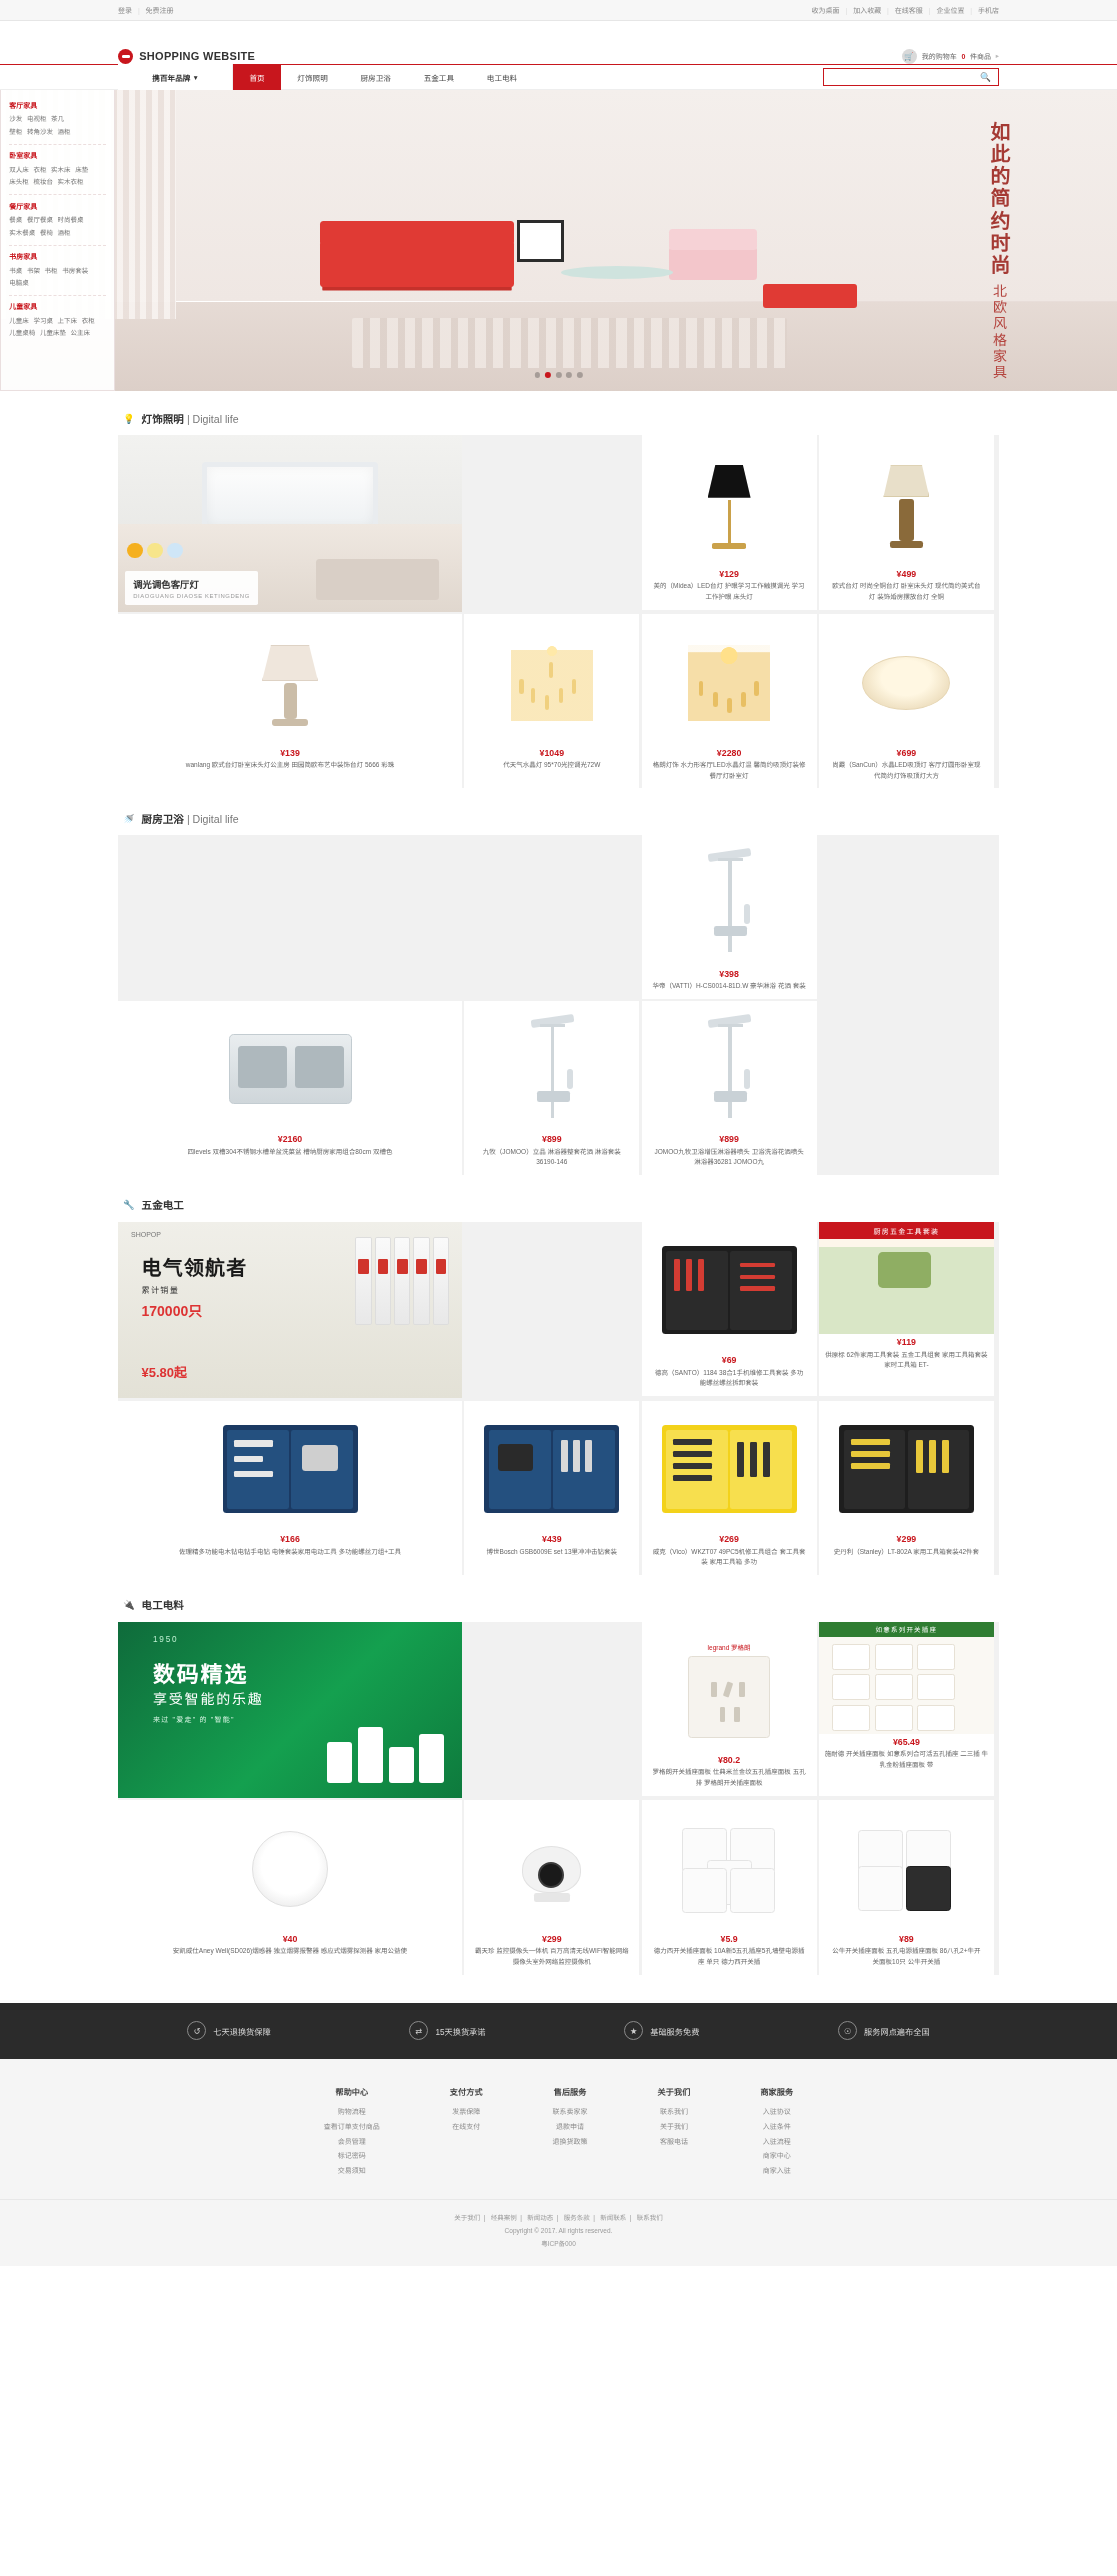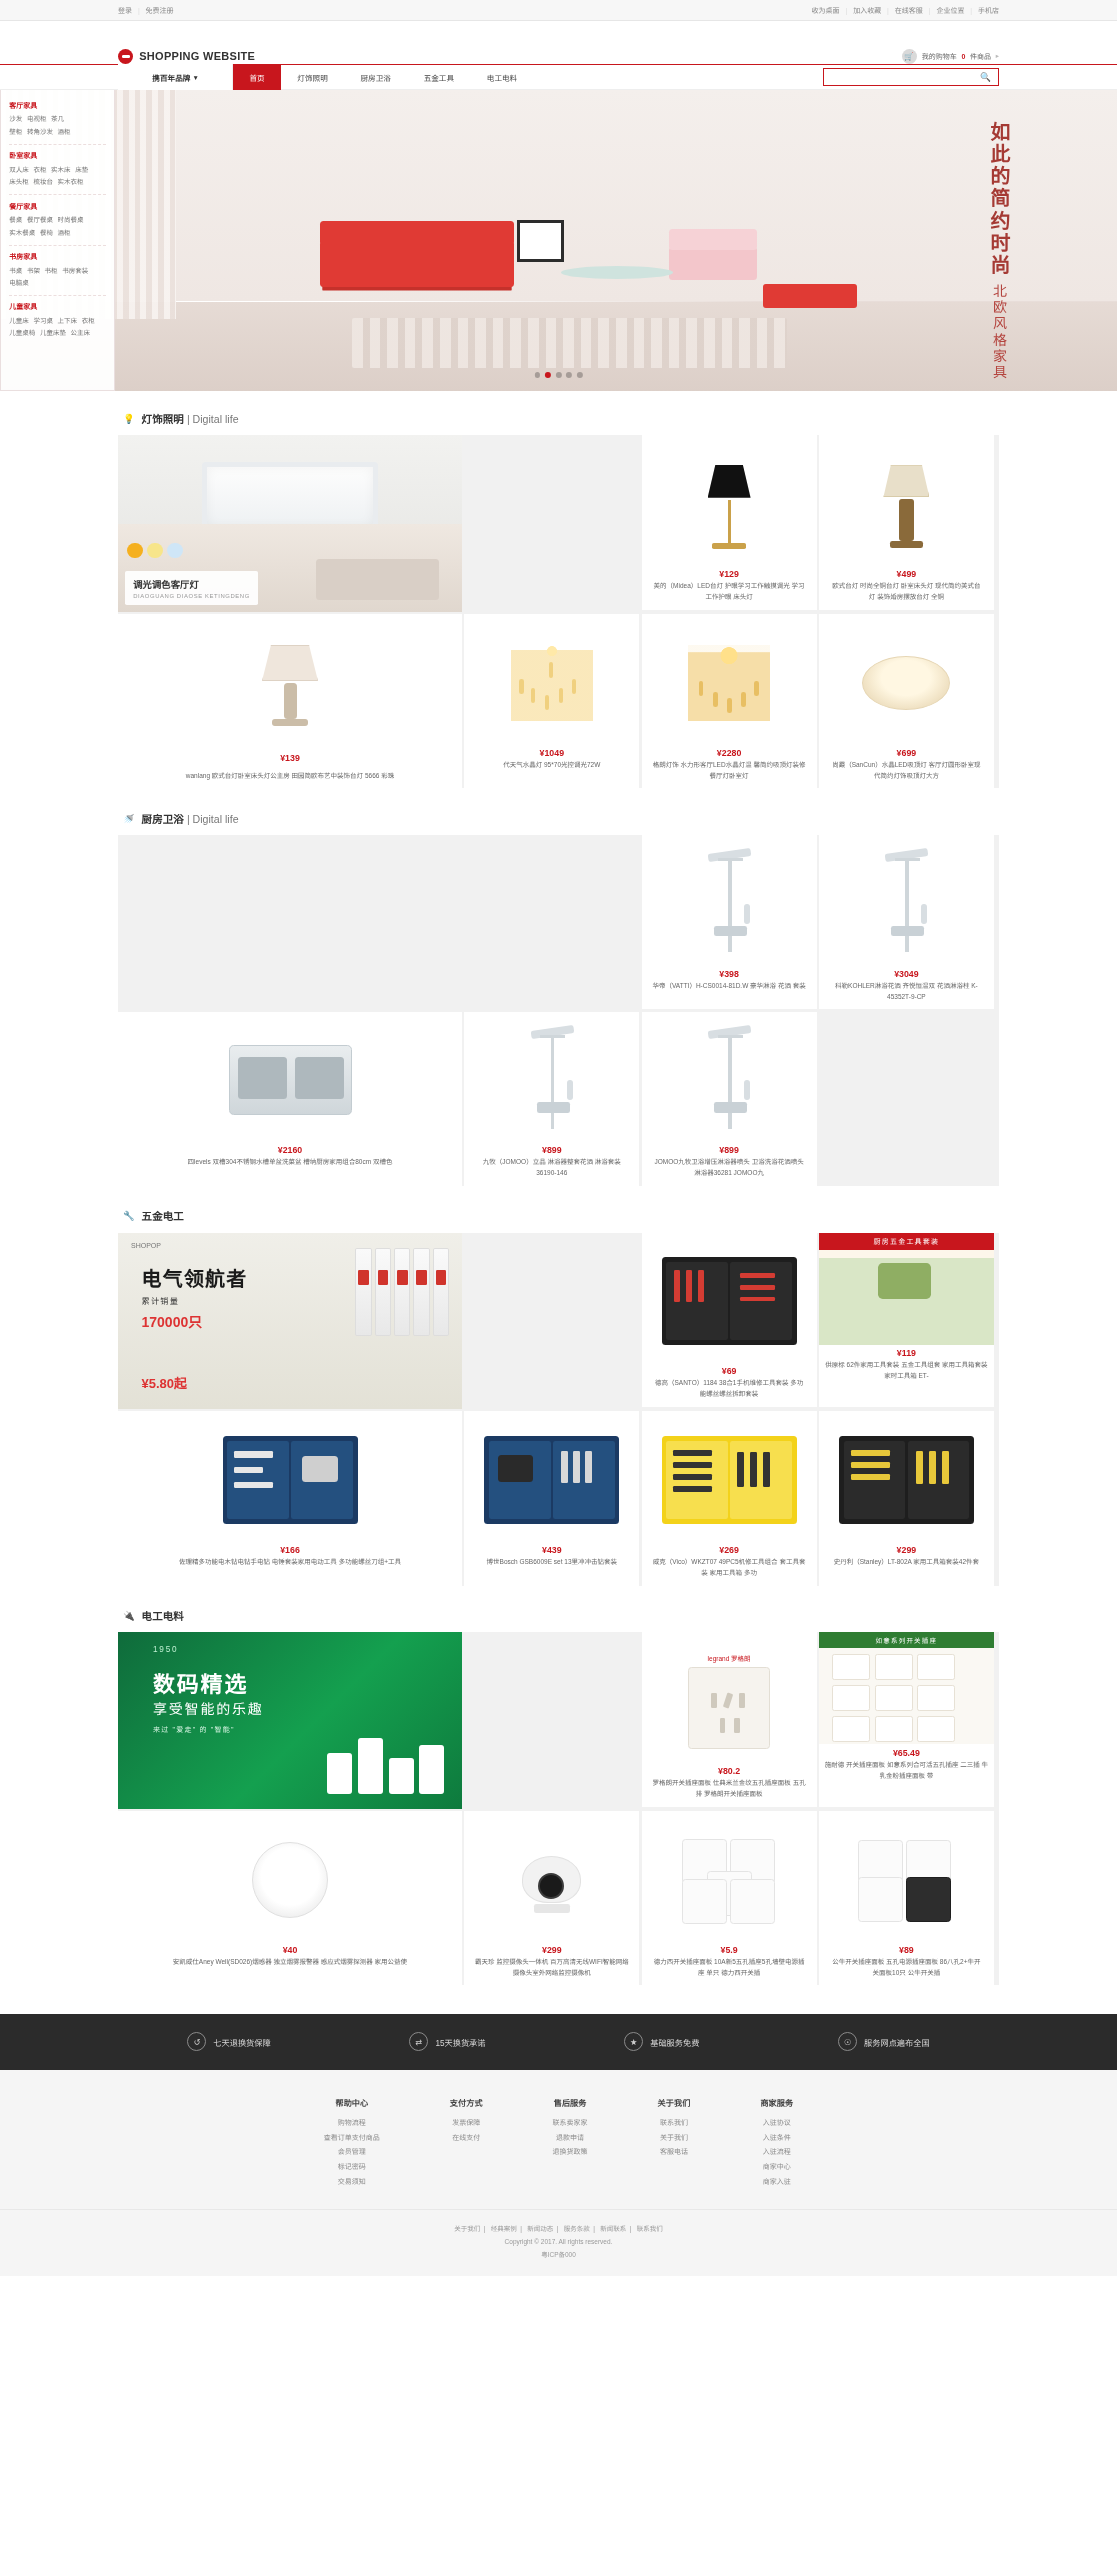--- a/index.html
+++ b/index.html
@@ -560,21 +560,21 @@
           <div style="margin-top:5.9px">
             <div class="lamp2-shade"></div>
               <div class="lamp2-body"></div>
               <div class="lamp2-base"></div>
           </div>
         </div>
         <div class="price">¥499</div>
         <div class="desc">欧式台灯 时尚全铜台灯 卧室床头灯 现代简约美式台灯 装饰婚房摆放台灯 全铜</div>
       </div>
 
-      <div class="cell" style="grid-column: 1; justify-content: space-between;">
+      <div class="cell" style="grid-column: 1;">
         <div class="thumb sh">
           <div style="margin-top:5.9px">
             <div class="lamp3-shade"></div>
               <div class="lamp3-body"></div>
               <div class="lamp3-base"></div>
           </div>
         </div>
         <div class="price">¥139</div>
         <div class="desc">wanlang 欧式台灯卧室床头灯公主房 田园简欧布艺中装饰台灯 5666 彩珠</div>
       </div>
@@ -637,33 +637,20 @@
               <div class="arm"></div>
               <div class="pipe"></div>
               <div class="mix"></div>
               <div class="hand"></div>
           </div>
         </div>
         <div class="price">¥398</div>
         <div class="desc">华帝（VATTI）H-CS0014-81D.W 豪华淋浴 花洒 套装</div>
       </div>
 
-      <div class="cell" style="grid-column:4;">
-        <div class="thumb">
-          <div class="shower">
-            <div class="head"></div>
-              <div class="arm"></div>
-              <div class="pipe"></div>
-              <div class="mix"></div>
-              <div class="hand"></div>
-          </div>
-        </div>
-        <div class="price">¥3049</div>
-        <div class="desc">科勒KOHLER淋浴花洒 齐悦恒温双 花洒淋浴柱 K-45352T-9-CP</div>
-      </div>
 
       <div class="cell" style="grid-column:1;">
         <div class="thumb">
           <div class="sink">
               <div class="b b1"></div>
               <div class="b b2"></div>
             </div>
         </div>
         <div class="price">¥2160</div>
         <div class="desc">四levels 双槽304不锈钢水槽单盆洗菜盆 槽纳厨房家用组合80cm 双槽色</div>

